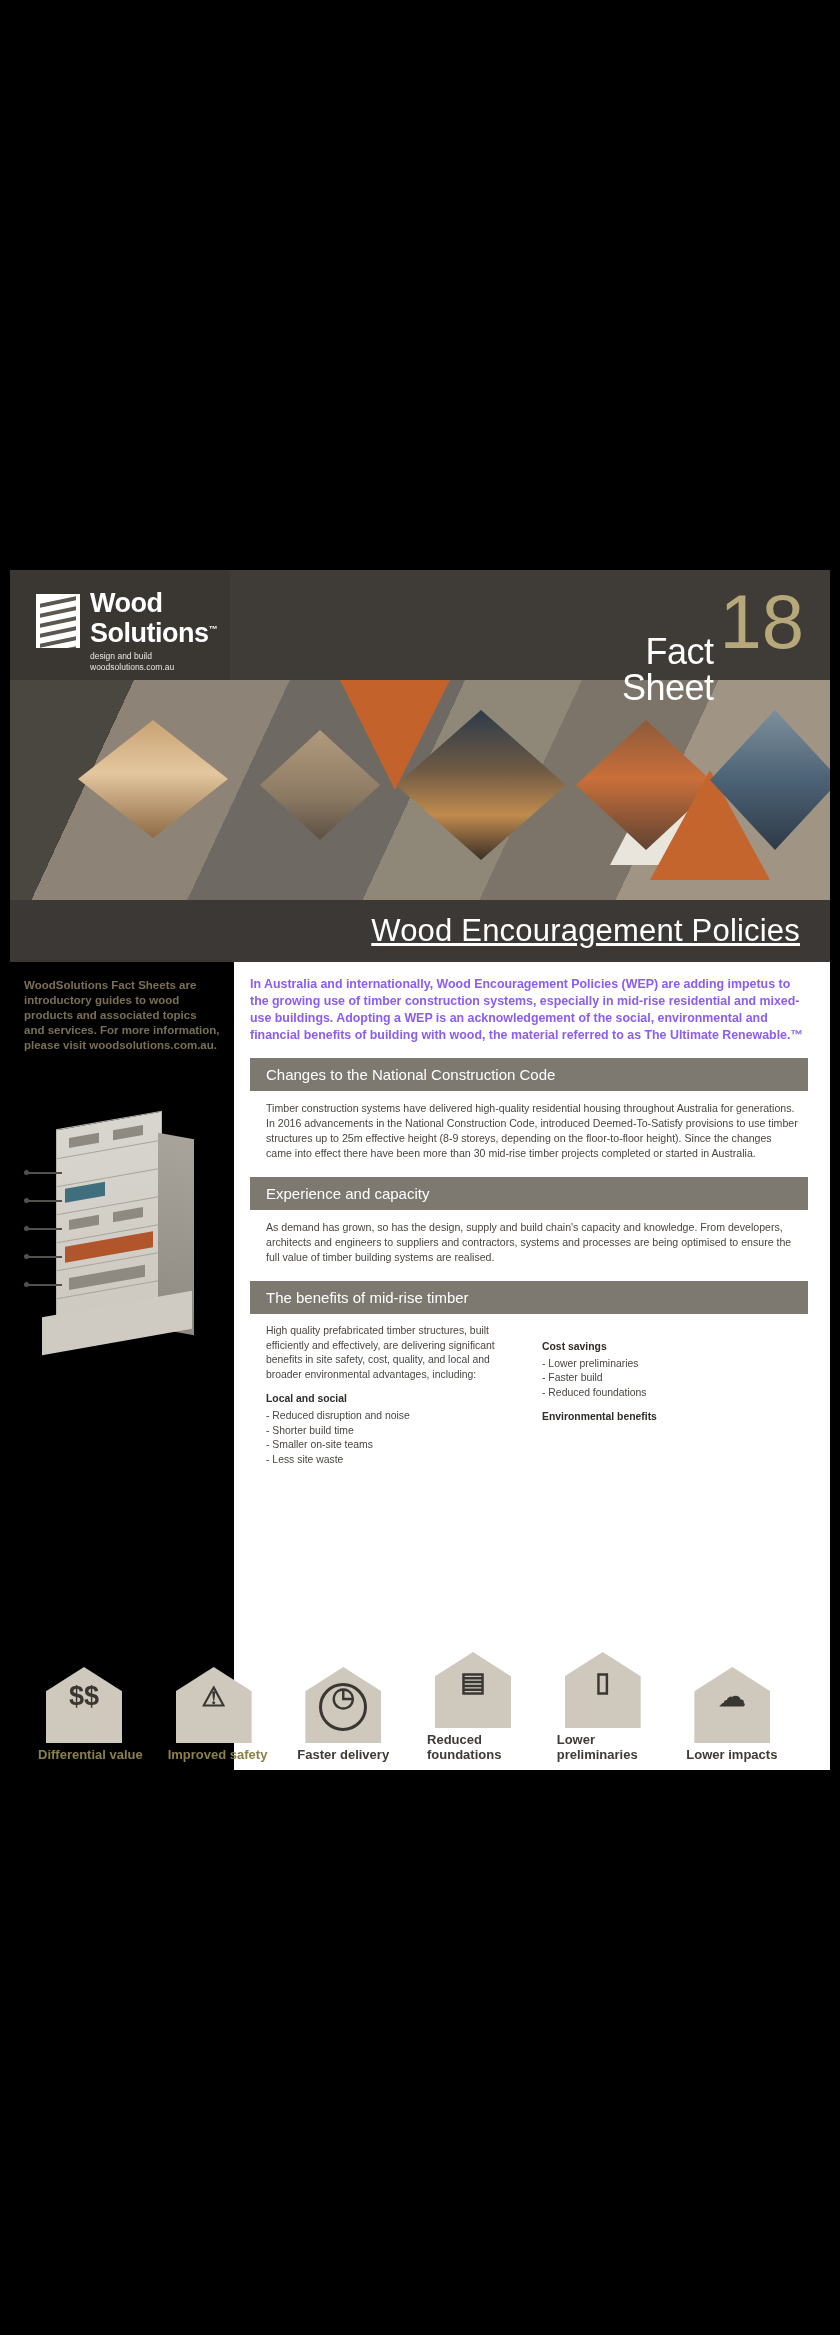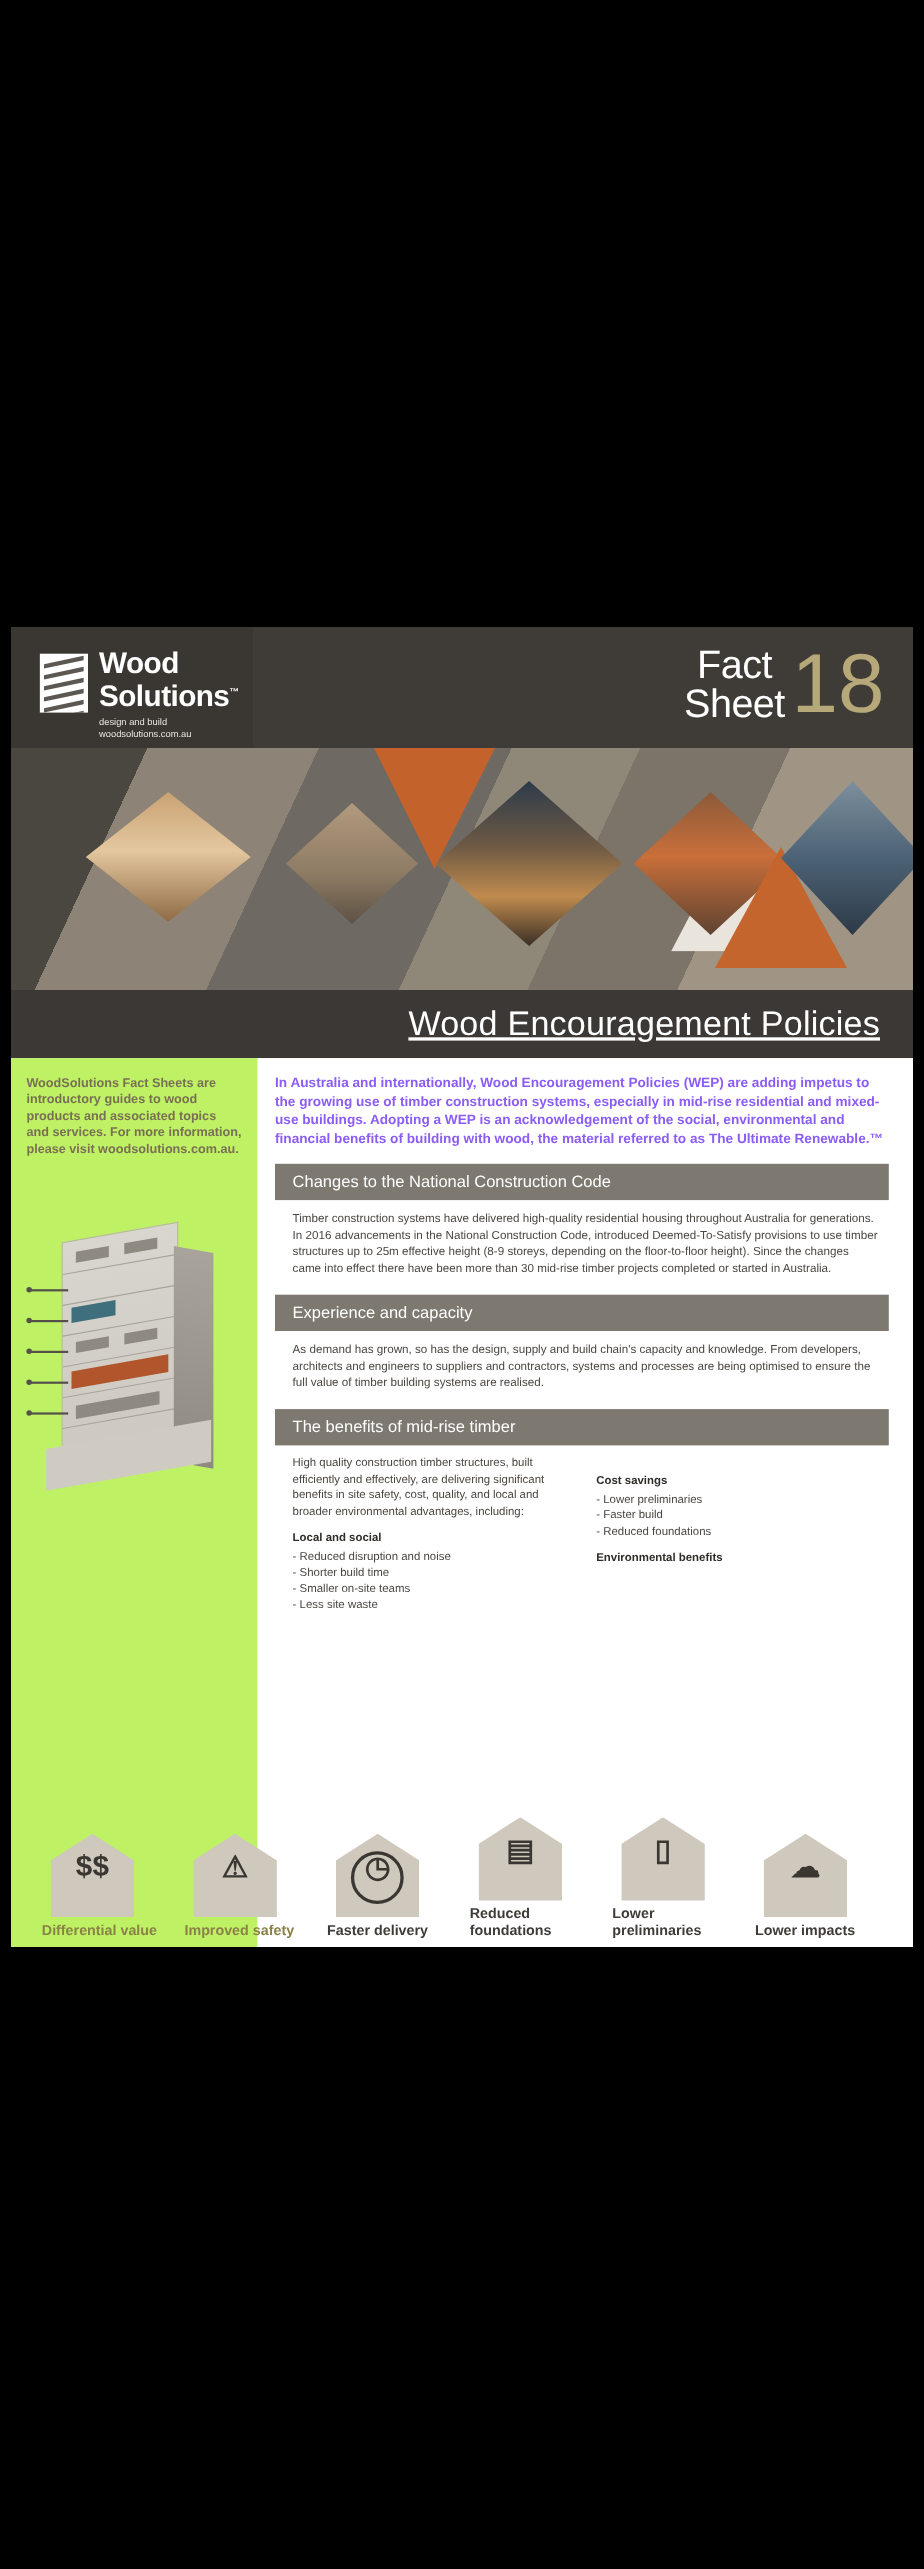--- a/index.html
+++ b/index.html
@@ -147,25 +147,26 @@
 
   .factsheet {
     position: absolute;
     right: 26px; top: 16px;
     text-align: right;
     color: #fff;
   }
   .fs-words {
     display: inline-block;
     vertical-align: top;
-    text-align: center;
+    text-align: right;
     font-size: 36px;
     line-height: 36px;
     font-weight: 300;
     letter-spacing: -0.5px;
+    margin-top: 48px;
   }
   .fs-num {
     display: inline-block;
     vertical-align: top;
     font-size: 76px;
     line-height: 72px;
     font-weight: 300;
     color: #b6a878;
     margin-left: 6px;
   }
@@ -189,21 +190,21 @@
   }
 
   
   .body-wrap {
     display: flex;
     height: 808px;
     position: relative;
   }
   .left-col {
     width: 224px;
-    background: #bef264;
+    background: #000000;
     padding: 16px 14px 0 14px;
     box-sizing: border-box;
     position: relative;
   }
   .left-intro {
     color: #7a6f55;
     font-size: 11.5px;
     font-weight: bold;
     line-height: 15px;
   }
@@ -468,21 +469,21 @@
       <div class="sec-head">Changes to the National Construction Code</div>
       <div class="sec-body">Timber construction systems have delivered high-quality residential housing throughout Australia for generations. In 2016 advancements in the National Construction Code, introduced Deemed-To-Satisfy provisions to use timber structures up to 25m effective height (8-9 storeys, depending on the floor-to-floor height). Since the changes came into effect there have been more than 30 mid-rise timber projects completed or started in Australia.</div>
 
       <div class="sec-head">Experience and capacity</div>
       <div class="sec-body">As demand has grown, so has the design, supply and build chain's capacity and knowledge. From developers, architects and engineers to suppliers and contractors, systems and processes are being optimised to ensure the full value of timber building systems are realised.</div>
 
       <div class="sec-head">The benefits of mid-rise timber</div>
 
       <div class="two-col">
         <div class="col">
-          <div>High quality construction timber structures, built efficiently and effectively, are delivering significant benefits in site safety, cost, quality, and local and broader environmental advantages, including:</div>
+          <div>High quality prefabricated timber structures, built efficiently and effectively, are delivering significant benefits in site safety, cost, quality, and local and broader environmental advantages, including:</div>
           <span class="bold-lbl">Local and social</span>
           <ul class="dash">
             <li>Reduced disruption and noise</li>
             <li>Shorter build time</li>
             <li>Smaller on-site teams</li>
             <li>Less site waste</li>
           </ul>
         </div>
         <div class="col">
           <span class="bold-lbl first">Cost savings</span>

